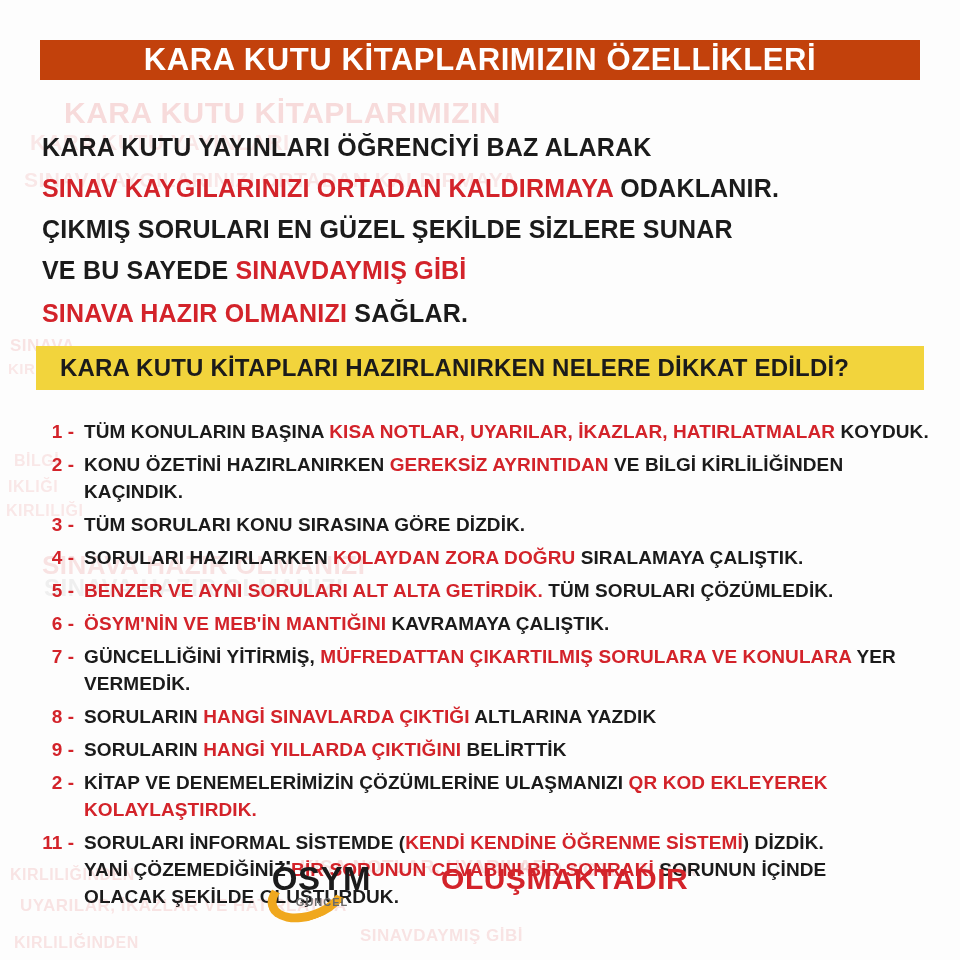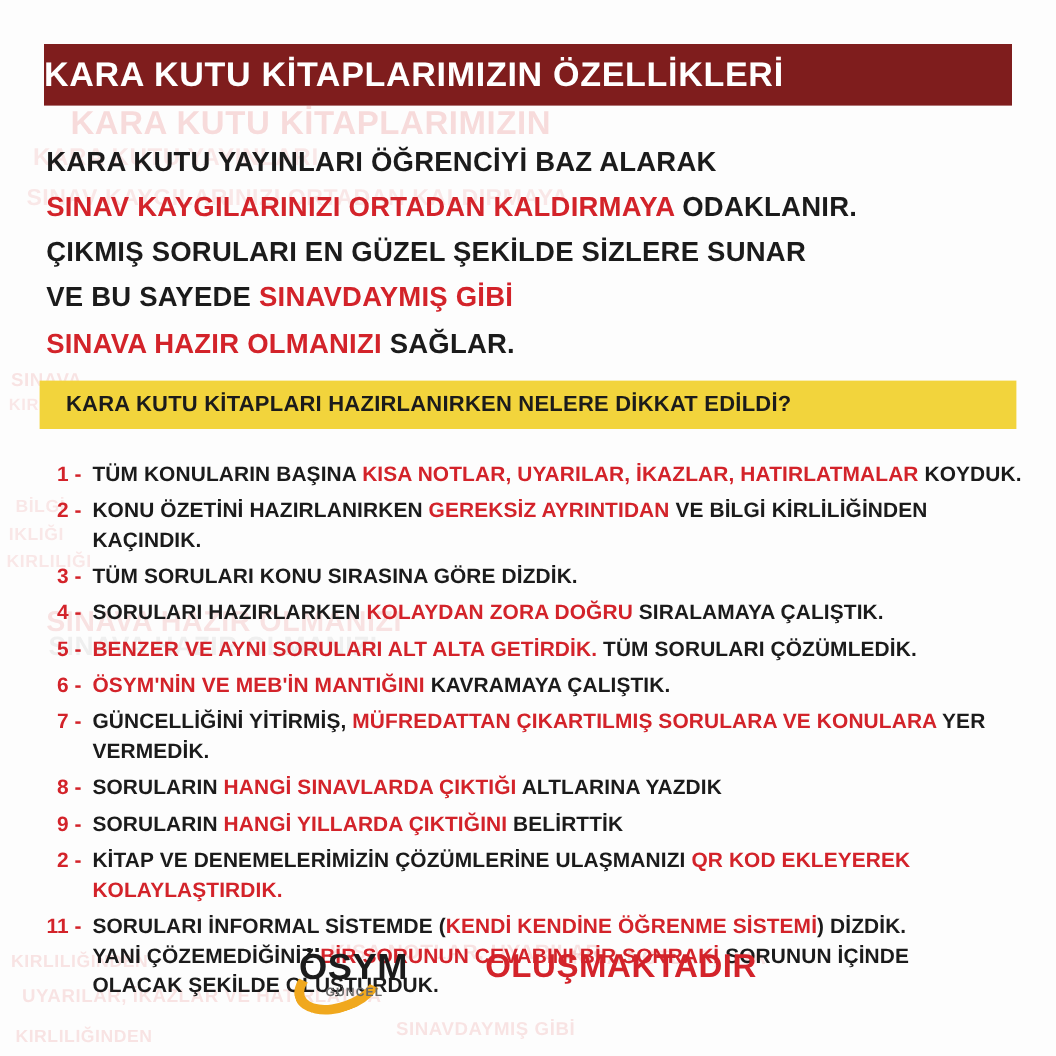--- a/index.html
+++ b/index.html
@@ -36,25 +36,25 @@
     white-space: nowrap;
     text-transform: uppercase;
   }
 
   
   .title-bar {
     position: absolute;
     left: 40px;
     top: 40px;
     width: 880px;
-    height: 56px;
-    background: #7f1d1d;
+    height: 40px;
+    background: #c2410c;
     display: flex;
     align-items: center;
-    justify-content: flex-start;
+    justify-content: center;
   }
   .title-bar .title-text {
     color: #ffffff;
     font-size: 31px;
     font-weight: 800;
     letter-spacing: 0.6px;
     text-transform: uppercase;
     white-space: nowrap;
   }
 
@@ -89,21 +89,21 @@
     width: 888px;
     height: 44px;
     background: #f2d43c;
     display: flex;
     align-items: center;
     padding-left: 24px;
     box-sizing: border-box;
   }
   .yellow-band .band-text {
     color: #1b1b1b;
-    font-size: 20px;
+    font-size: 24px;
     font-weight: 800;
     letter-spacing: 0.2px;
     text-transform: uppercase;
     white-space: nowrap;
   }
 
   
   .list {
     position: absolute;
     left: 32px;

